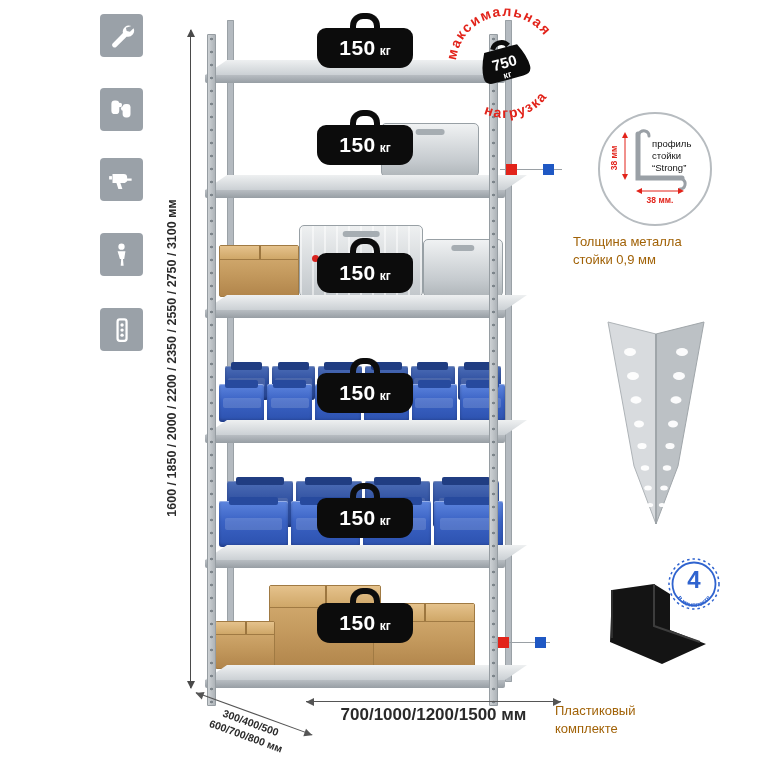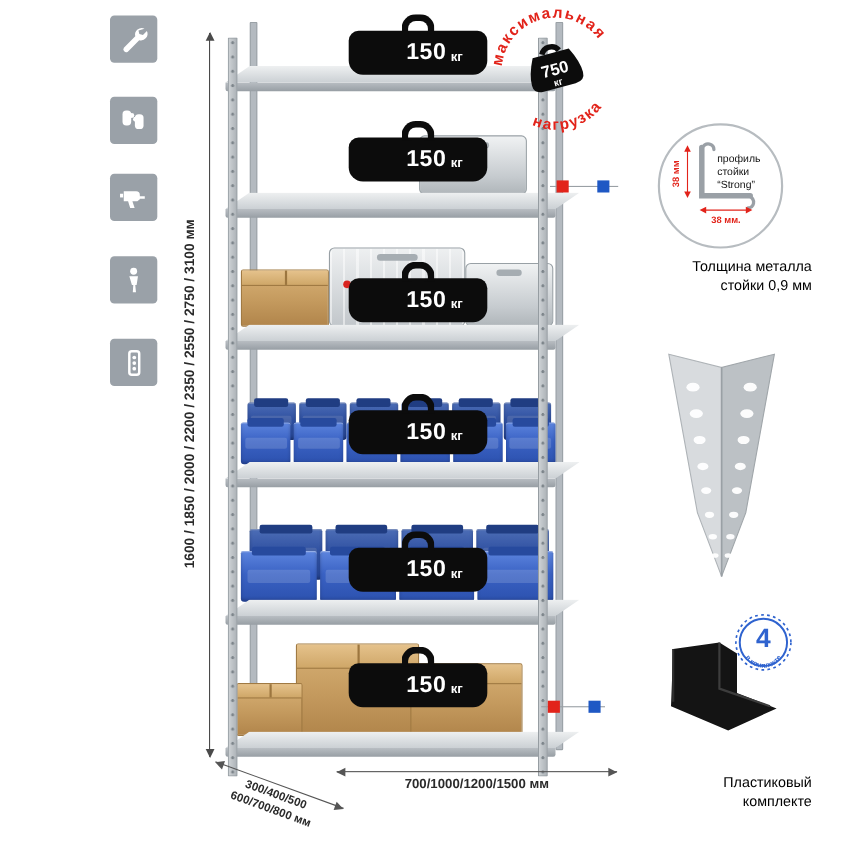--- a/index.html
+++ b/index.html
@@ -53,45 +53,45 @@
     box-shadow:inset 0 1px 0 rgba(255,255,255,.35),inset 0 -2px 3px rgba(0,0,20,.25);}
   .bin::before{content:"";position:absolute;left:14%;right:14%;top:-4px;height:8px;
     background:#274a9e;border-radius:2px;}
   .bin::after{content:"";position:absolute;left:8%;right:8%;top:36%;height:26%;
     background:rgba(255,255,255,.15);border-radius:2px;}
   .bin-row.back .bin{filter:brightness(.82);}
 
   
   .load-badge{position:absolute;left:112px;width:96px;height:40px;background:#0c0c0c;
     border-radius:9px 9px 13px 13px;display:flex;align-items:center;justify-content:center;gap:4px;
-    color:#fff;z-index:30;padding-left:30px;}
+    color:#fff;z-index:30;}
   .load-badge::before{content:"";position:absolute;top:-15px;left:50%;transform:translateX(-50%);
     width:18px;height:12px;border:6px solid #0c0c0c;border-bottom:none;border-radius:13px 13px 0 0;}
   .load-badge .val{font-size:21px;font-weight:bold;letter-spacing:.5px;}
   .load-badge .unit{font-size:12px;font-weight:bold;margin-top:5px;}
 
   
   .marker-line{position:absolute;height:1px;background:#9aa0a5;z-index:24;}
   .marker{position:absolute;width:11px;height:11px;z-index:25;}
   .marker.red{background:#e2231a;}
   .marker.blue{background:#1f58c4;}
 
   .profile-circle{position:absolute;left:598px;top:112px;width:110px;height:110px;background:#fff;
     border:2px solid #b7bcc0;border-radius:50%;}
-  .caption{position:absolute;width:165px;text-align:right;font-size:13px;line-height:1.35;color:#000000;}
+  .caption{position:absolute;width:165px;text-align:left;font-size:13px;line-height:1.35;color:#a16207;}
 
   
   .h-line{position:relative;height:1px;background:#555;}
   .h-line::before{content:"";position:absolute;left:0;top:-3.5px;
     border-top:4px solid transparent;border-bottom:4px solid transparent;border-right:8px solid #555;}
   .h-line::after{content:"";position:absolute;right:0;top:-3.5px;
     border-top:4px solid transparent;border-bottom:4px solid transparent;border-left:8px solid #555;}
   .depth-dim{position:absolute;left:196px;top:692px;width:124px;transform:rotate(20deg);
     transform-origin:left top;font-size:10.5px;font-weight:bold;color:#2a2a2a;text-align:center;line-height:1.3;}
-  .width-dim{position:absolute;left:306px;top:701px;width:255px;font-size:12px;font-weight:bold;
+  .width-dim{position:absolute;left:306px;top:701px;width:255px;font-size:17px;font-weight:bold;
     color:#2a2a2a;text-align:center;}
   .width-dim .h-line,.depth-dim .h-line{margin-bottom:3px;}
 
   .stamp{position:absolute;left:440px;top:0px;z-index:40;}
 </style>
 </head>
 <body>
 
 <div class="canvas">
 
@@ -327,21 +327,21 @@
     <circle cx="28" cy="28" r="25" fill="#fff" stroke="#2f63cf" stroke-width="1.5" stroke-dasharray="2.5 3"></circle>
     <circle cx="28" cy="28" r="21.5" fill="#fff" stroke="#2f63cf" stroke-width="1.8"></circle>
     <defs>
         <path id="arc4" d="M 9 32 A 19 19 0 0 0 47 32"></path>
       </defs>
     <text fill="#2f63cf" font-size="6.5" font-weight="bold">
       <textPath href="#arc4" startOffset="50%" text-anchor="middle">в комплекте</textPath>
     </text>
     <text x="28" y="32" text-anchor="middle" fill="#2f63cf" font-size="24" font-weight="bold">4</text>
   </svg>
-  <div class="caption" style="left:573px;top:702px">
+  <div class="caption" style="left:555px;top:702px">
     <div>Пластиковый</div>
     <div>комплекте</div>
   </div>
 
   <div class="depth-dim">
     <div class="h-line"></div>
     <div>300/400/500</div>
     <div>600/700/800 мм</div>
   </div>
   <div class="width-dim">

